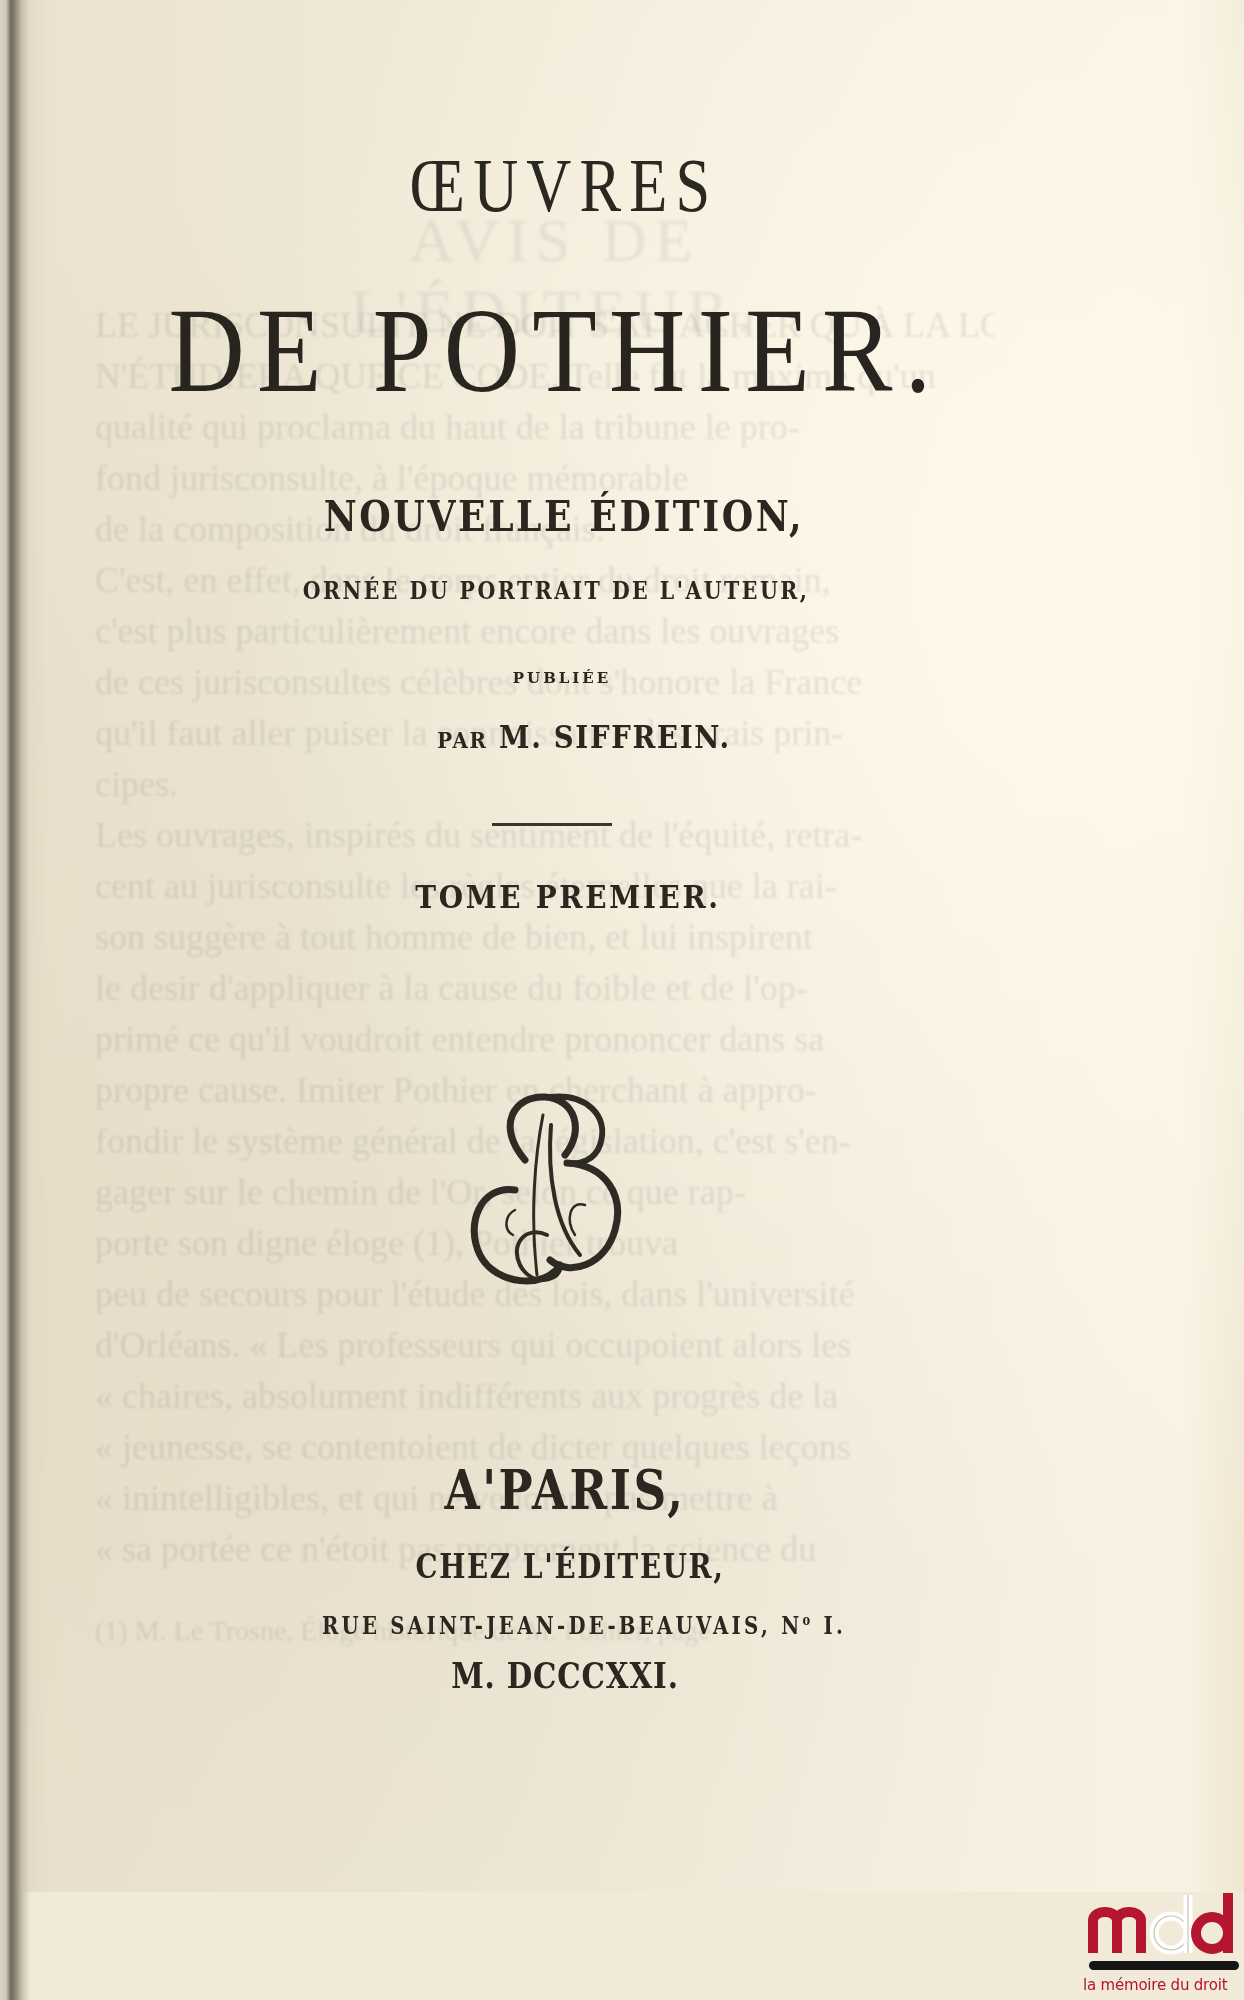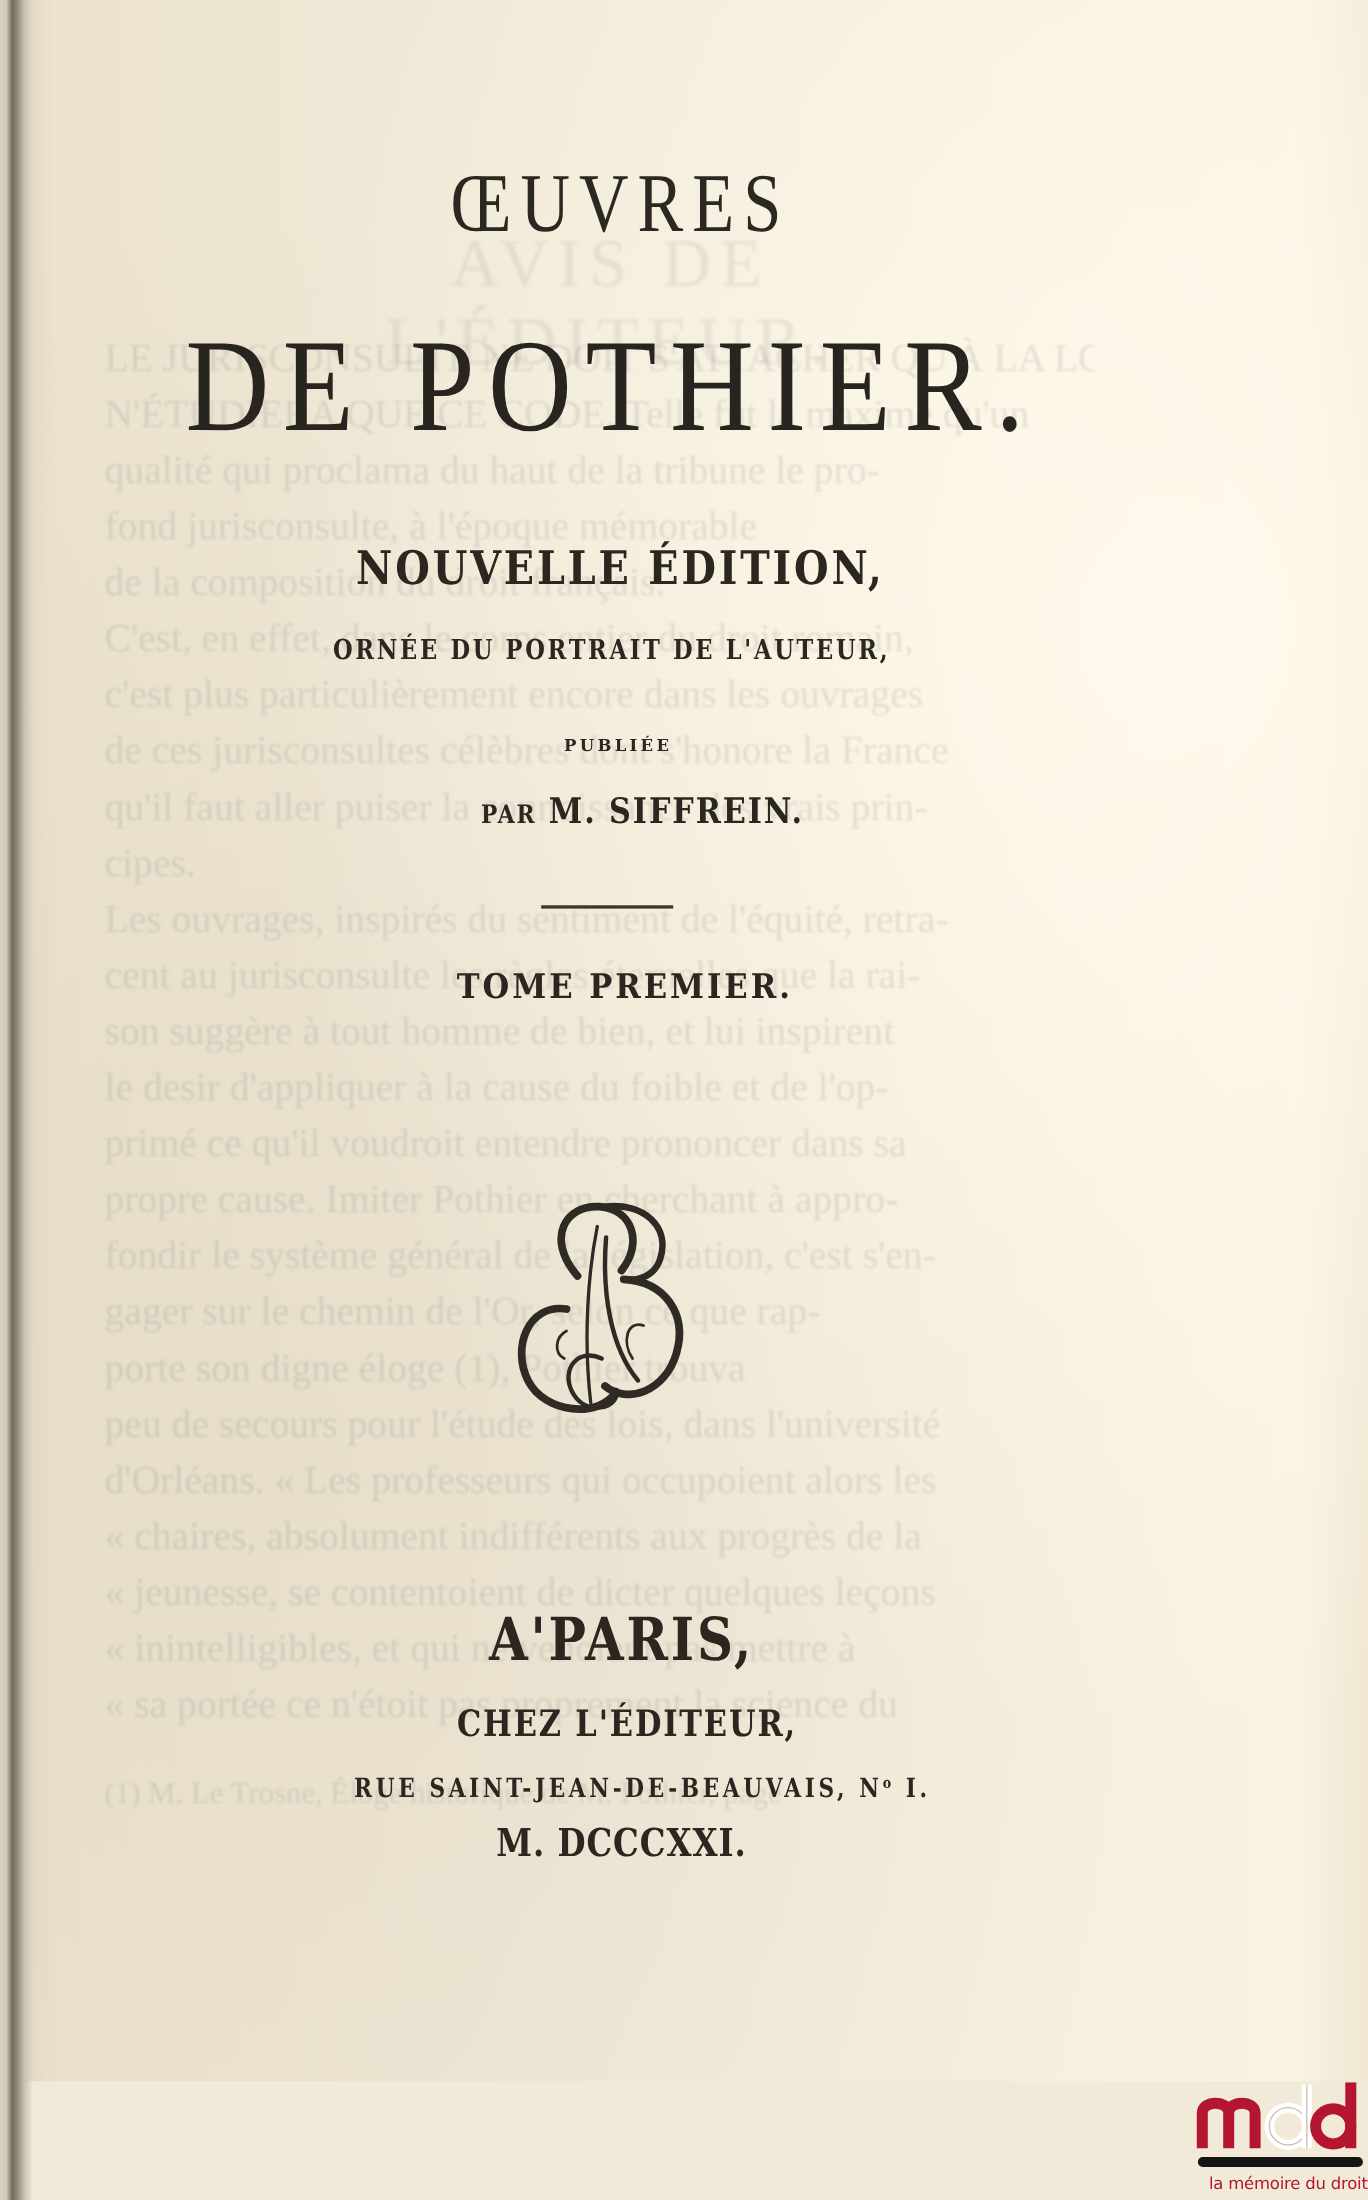--- a/index.html
+++ b/index.html
@@ -88,21 +88,21 @@
     position: absolute; left: 1075px; top: 1893px; width: 169px; height: 107px;
   }
   .logo-letters {
     position: absolute; left: 12px; top: 0; width: 150px; height: 62px;
   }
   .logo-bar {
     position: absolute; left: 14px; top: 68px; width: 150px; height: 9px;
     background: #151515; border-radius: 5px;
   }
   .logo-tag {
-    position: absolute; left: 24px; top: 83px; font-family: "DejaVu Sans", sans-serif;
+    position: absolute; left: 8px; top: 83px; font-family: "DejaVu Sans", sans-serif;
     font-size: 15px; color: #b3162e; white-space: nowrap; letter-spacing: -0.2px;
   }
 </style>
 </head>
 <body>
 
 <div class="page">
   <div class="binding"></div>
 
   <div class="bleed-head">AVIS DE L'ÉDITEUR.</div>

